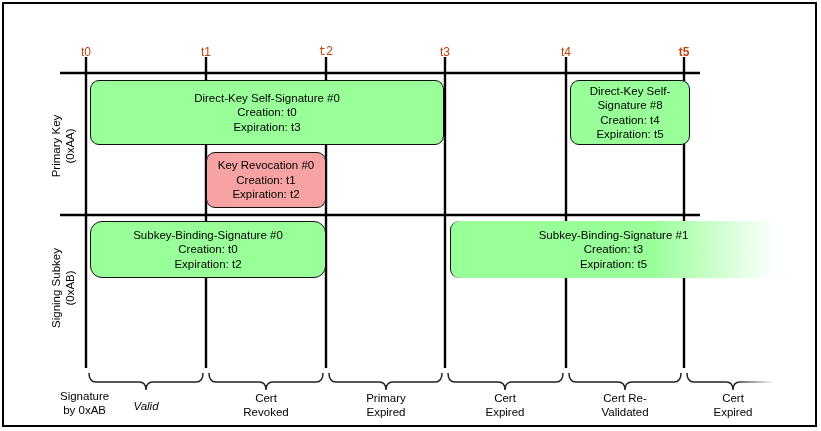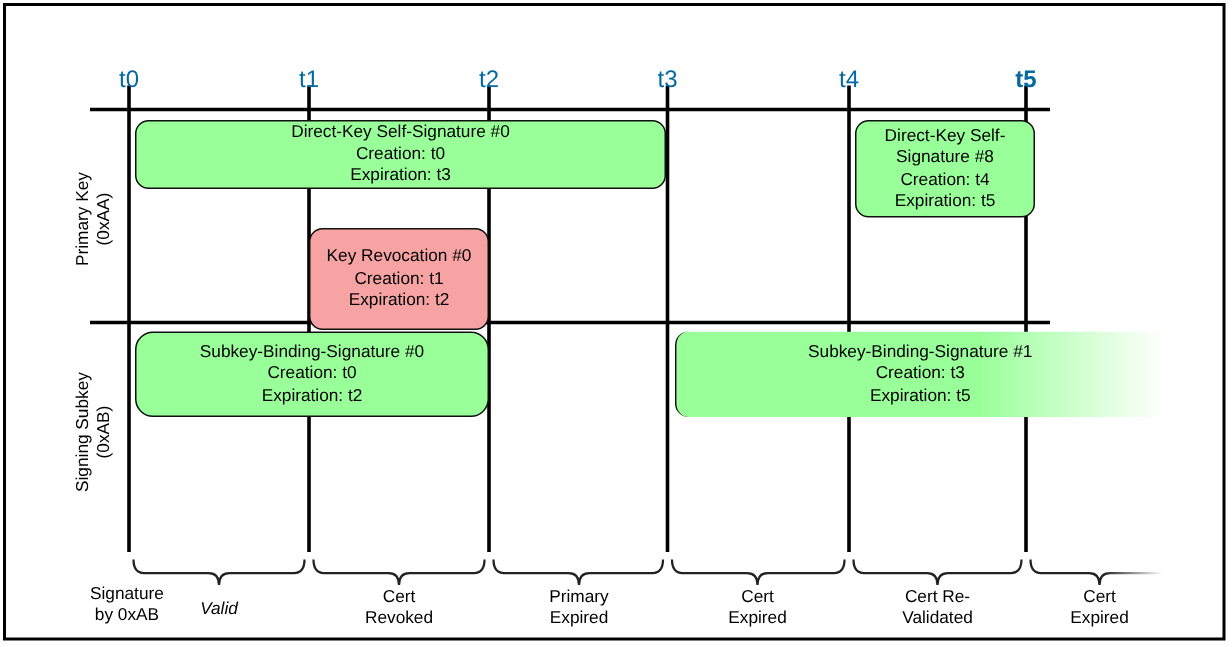--- a/index.html
+++ b/index.html
@@ -26,22 +26,22 @@
   }
   svg.layer {
     position: absolute;
     left: 0;
     top: 0;
     width: 821px;
     height: 431px;
   }
   .tick-label {
     position: absolute;
-    font-size: 16px;
-    color: #0369a1;
+    font-size: 12px;
+    color: #c2410c;
     transform: translateX(-50%);
     white-space: nowrap;
     line-height: 1;
   }
   .sigbox {
     position: absolute;
     box-sizing: border-box;
     border: 1.6px solid #101010;
     border-radius: 9px;
     display: flex;
@@ -127,42 +127,42 @@
       <path d="M209,373 q0,9 7,9 L259,382 q7,0 7,8 q0,-8 7,-8 L316,382 q7,0 7,-9"></path>
       <path d="M329,373 q0,9 7,9 L379,382 q7,0 7,8 q0,-8 7,-8 L435,382 q7,0 7,-9"></path>
       <path d="M448,373 q0,9 7,9 L498,382 q7,0 7,8 q0,-8 7,-8 L556,382 q7,0 7,-9"></path>
       <path d="M569,373 q0,9 7,9 L618,382 q7,0 7,8 q0,-8 7,-8 L674,382 q7,0 7,-9"></path>
       <path stroke="url(#fadeBrace)" d="M687,373 q0,9 7,9 L726,382 q7,0 7,8 q0,-8 7,-8 L775,382"></path>
     </g>
   </svg>
 
   <div class="tick-label" style="left:86px;  top:46px;">t0</div>
   <div class="tick-label" style="left:206px; top:46px;text-align:center;">t1</div>
-  <div class="tick-label" style="left:326px; top:46px;">t2</div>
+  <div class="tick-label" style="left:326px; top:46px;font-family:Liberation Mono, monospace;">t2</div>
   <div class="tick-label" style="left:445px; top:46px;">t3</div>
   <div class="tick-label" style="left:566px; top:46px;">t4</div>
   <div class="tick-label" style="left:684px; top:46px;font-weight:bold;">t5</div>
 
   <div class="row-label" style="left:13px; top:132px; width:100px; transform:rotate(-90deg);">
     <span>Primary Key</span><br>
     <span>(0xAA)</span>
   </div>
 
   <div class="row-label" style="left:5px; top:274px; width:116px; transform:rotate(-90deg);">
     <span>Signing Subkey</span><br>
     <span>(0xAB)</span>
   </div>
 
-  <div class="sigbox" style="left:90px; top:80px; width:354px; height:46px; background:#99ff99;">
+  <div class="sigbox" style="left:90px; top:80px; width:354px; height:65px; background:#99ff99;">
     <span class="ln">Direct-Key Self-Signature #0</span>
     <span class="ln">Creation: t0</span>
     <span class="ln">Expiration: t3</span>
   </div>
 
-  <div class="sigbox" style="left:206px; top:152px; width:120px; height:68px; background:#f7a3a3;">
+  <div class="sigbox" style="left:206px; top:152px; width:120px; height:56px; background:#f7a3a3;">
     <span class="ln">Key Revocation #0</span>
     <span class="ln">Creation: t1</span>
     <span class="ln">Expiration: t2</span>
   </div>
 
   <div class="sigbox" style="left:570px; top:80px; width:120px; height:65px; background:#99ff99;">
     <span class="ln">Direct-Key Self-</span>
     <span class="ln">Signature #8</span>
     <span class="ln">Creation: t4</span>
     <span class="ln">Expiration: t5</span>

